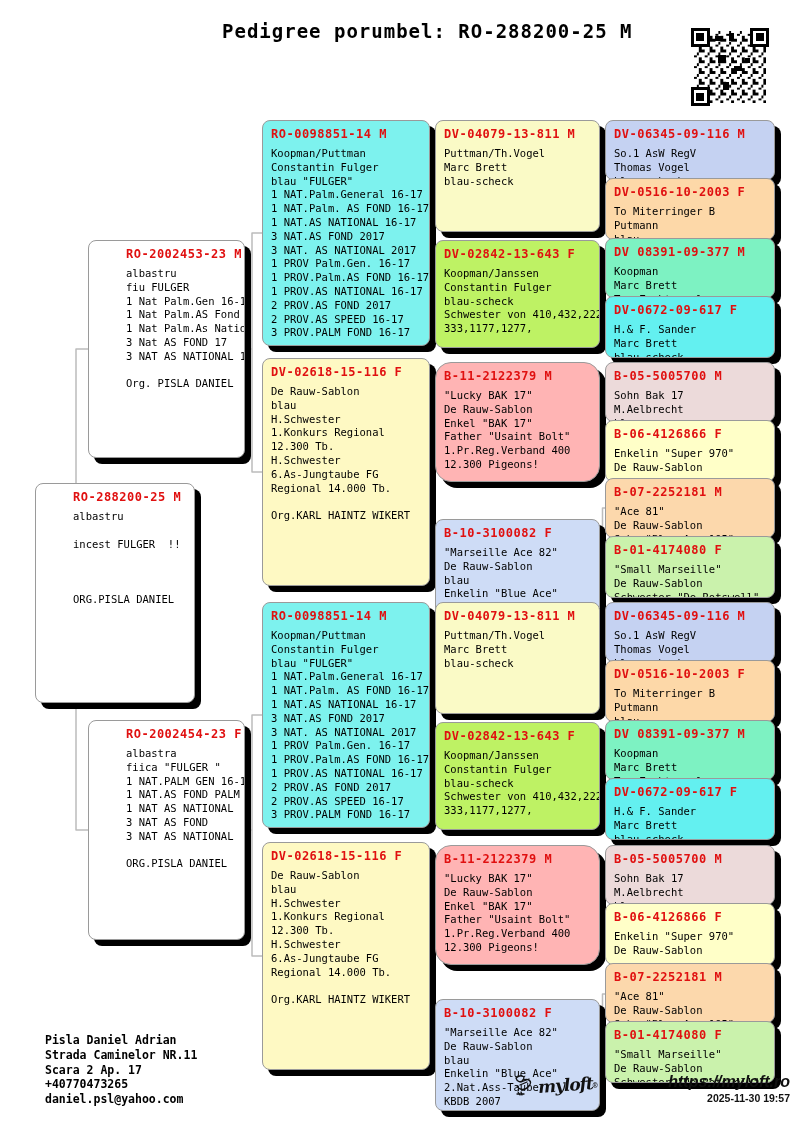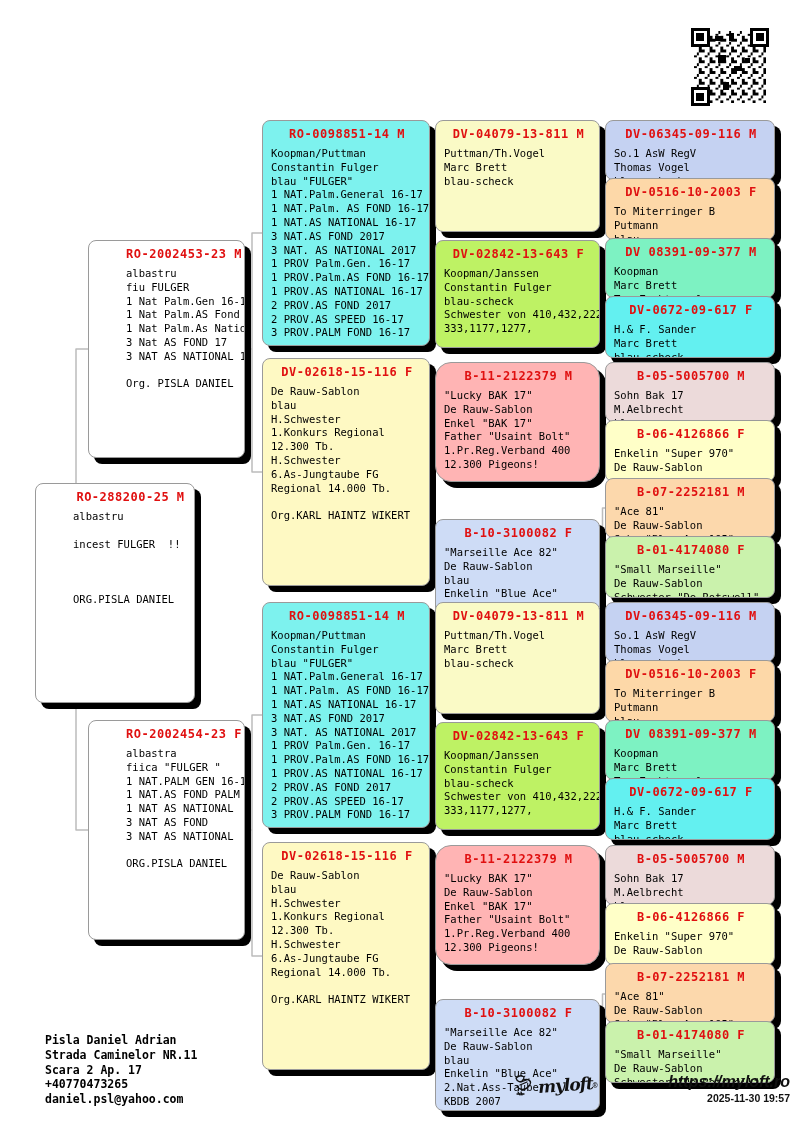--- a/index.html
+++ b/index.html
@@ -6,21 +6,21 @@
   #page{position:relative;width:800px;height:1130px;background:#ffffff;overflow:hidden;
         font-family:"DejaVu Sans Mono", monospace;}
   #main-title{position:absolute;left:222px;top:20px;font-size:19px;font-weight:bold;
         letter-spacing:1px;color:#000;white-space:pre;}
   #qr{position:absolute;left:688px;top:28px;width:84px;height:78px;}
   #connectors{position:absolute;left:0;top:0;z-index:0;}
   .card{position:absolute;z-index:1;border:1px solid #9a9a9a;border-radius:8px;
         box-shadow:6px 6px 0 #000;box-sizing:border-box;padding:6px 6px 4px 8px;
         overflow:hidden;background:#fff;}
   .card-title{font-size:12px;font-weight:bold;color:#e01010;letter-spacing:0.5px;
-        margin-bottom:6px;white-space:pre;text-align:center;}
+        margin-bottom:6px;white-space:pre;}
   .card-body{font-size:10.5px;line-height:13.8px;color:#000;white-space:pre;}
   .bg-white{background:#ffffff;padding-left:37px;}
   .bg-cyan{background:#7df2ee;}
   .bg-magenta{background:#fef9c3;}
   .bg-paleyellow{background:#fafac6;}
   .bg-lightgreen{background:#bef264;}
   .bg-salmon{background:#ffb4b4;border-radius:16px;}
   .bg-lightblue{background:#cedcf6;margin-top:32px;}
   .bg-periwinkle{background:#c5d2f2;}
   .bg-peach{background:#fdd8a8;}
@@ -40,20 +40,21 @@
   #site-url{font-family:"Liberation Sans", sans-serif;font-weight:bold;font-style:italic;
         font-size:16px;color:#111;text-decoration:none;}
   #timestamp{font-family:"Liberation Sans", sans-serif;font-weight:bold;font-size:10.5px;
         color:#111;margin-top:1px;}
 </style>
 </head>
 <body>
 
 <div id="page">
 
+  <div id="main-title">Pedigree porumbel: RO-288200-25 M</div>
 
   <svg id="qr" viewBox="0 0 29 29" shape-rendering="crispEdges">
     <defs>
       <pattern id="qrnoise" width="4" height="4" patternUnits="userSpaceOnUse">
         <rect width="4" height="4" fill="#fff"></rect>
         <rect x="0" y="0" width="1" height="1" fill="#000"></rect>
         <rect x="2" y="1" width="1" height="1" fill="#000"></rect>
         <rect x="1" y="2" width="1" height="1" fill="#000"></rect>
         <rect x="3" y="3" width="1" height="1" fill="#000"></rect>
         <rect x="3" y="0" width="1" height="1" fill="#000"></rect>

